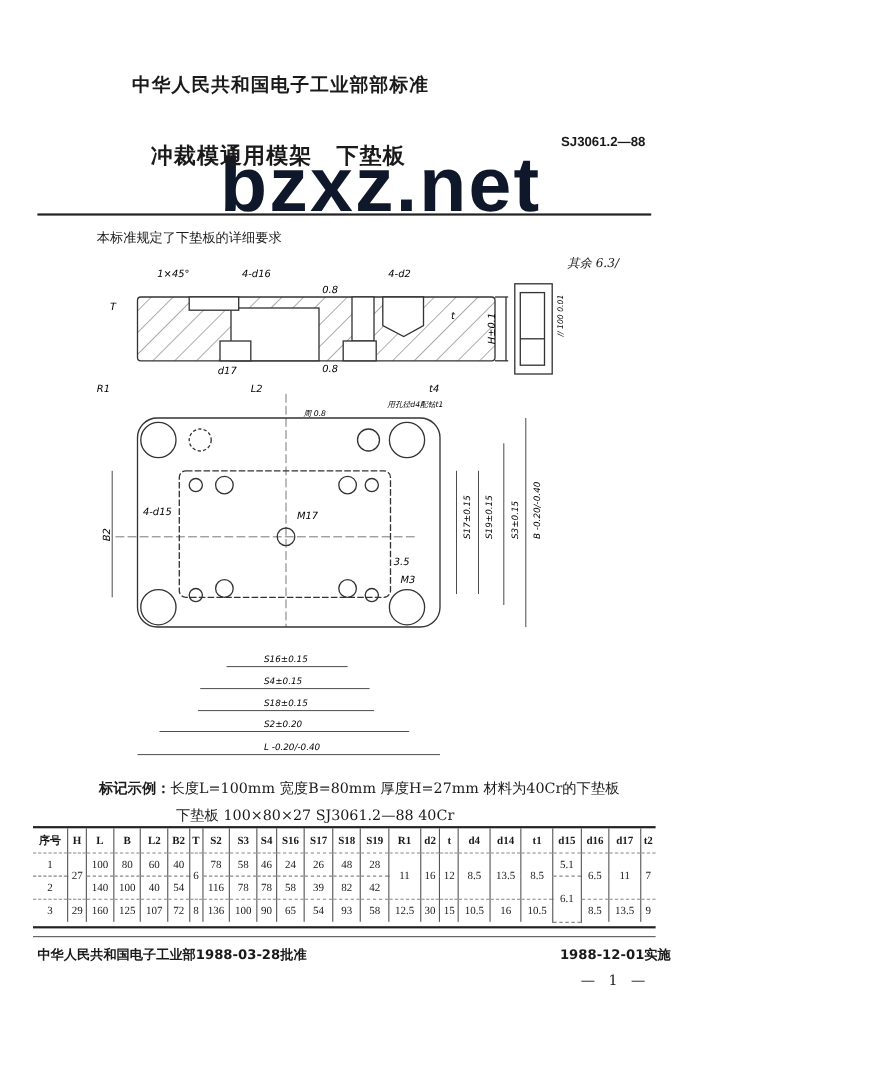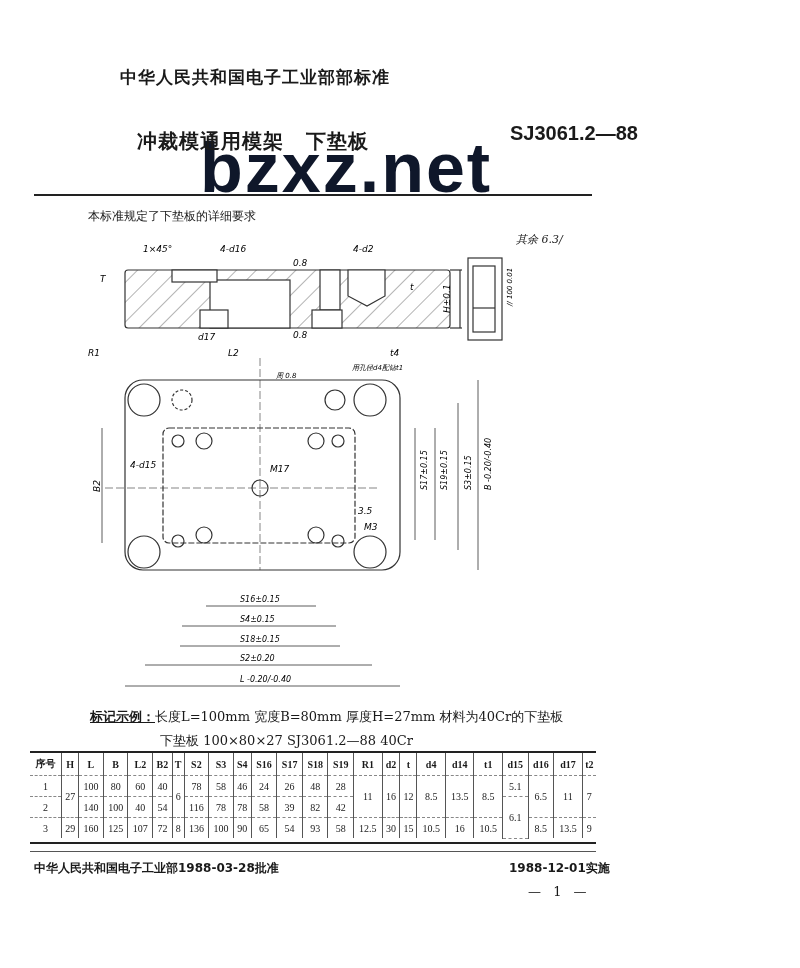--- a/index.html
+++ b/index.html
@@ -2,28 +2,28 @@
 <html><head>
 <meta charset="utf-8">
 <style>
   html, body { margin: 0; padding: 0; background: #ffffff; }
   body { width: 800px; height: 968px; position: relative; overflow: hidden;
          font-family: "DejaVu Serif", "Liberation Serif", serif; color: #1a1a1a; }
   .abs { position: absolute; }
   .hdr-org { left: 120px; top: 66px; font-family: "DejaVu Sans", sans-serif; font-weight: bold; font-size: 17px; letter-spacing: 1px; }
   .title { left: 137px; top: 128px; font-family: "DejaVu Sans", sans-serif; font-weight: bold; font-size: 20px; letter-spacing: 1px; }
   .title .gap { display: inline-block; width: 22px; }
-  .std-no { left: 510px; top: 122px; font-family: "Liberation Sans", sans-serif; font-weight: bold; font-size: 20px; }
+  .std-no { left: 510px; top: 122px; font-family: "Liberation Sans", sans-serif; font-weight: bold; font-size: 12px; }
   .watermark { left: 200px; top: 128px; font-family: "Liberation Sans", sans-serif; font-weight: bold; font-size: 70px; color: #0f172a; letter-spacing: 2px; z-index: 0; }
   .rule-top { left: 34px; top: 194px; width: 558px; height: 2px; background: #222; }
   .scope { left: 60px; top: 208px; font-size: 12px; margin-left: 28px; }
   .rest-finish { left: 516px; top: 232px; font-size: 11px; font-style: italic; }
   .drawing { left: 80px; top: 228px; }
   .example { left: 90px; top: 708px; font-size: 13px; }
-  .example b { font-family: "DejaVu Sans", sans-serif; text-decoration: underline; }
+  .example b { font-family: "DejaVu Sans", sans-serif; }
   .example2 { left: 160px; top: 732px; font-size: 13px; }
   table.spec { position: absolute; left: 30px; top: 753px; width: 566px; border-collapse: collapse;
                font-family: "Liberation Serif", serif; font-size: 10px; }
   table.spec th, table.spec td { border-left: 1px solid #555; border-bottom: 1px dashed #888; text-align: center; padding: 0; height: 20px; }
   table.spec th { height: 22px; font-weight: bold; }
   table.spec th:first-child, table.spec td:first-child { border-left: none; }
   table.spec tr.last td { border-bottom: none; }
   .tbl-top { left: 30px; top: 751px; width: 566px; height: 2px; background: #222; }
   .tbl-bot { left: 30px; top: 842px; width: 566px; height: 2px; background: #222; }
   .tbl-bot2 { left: 30px; top: 851px; width: 566px; height: 1px; background: #555; }

